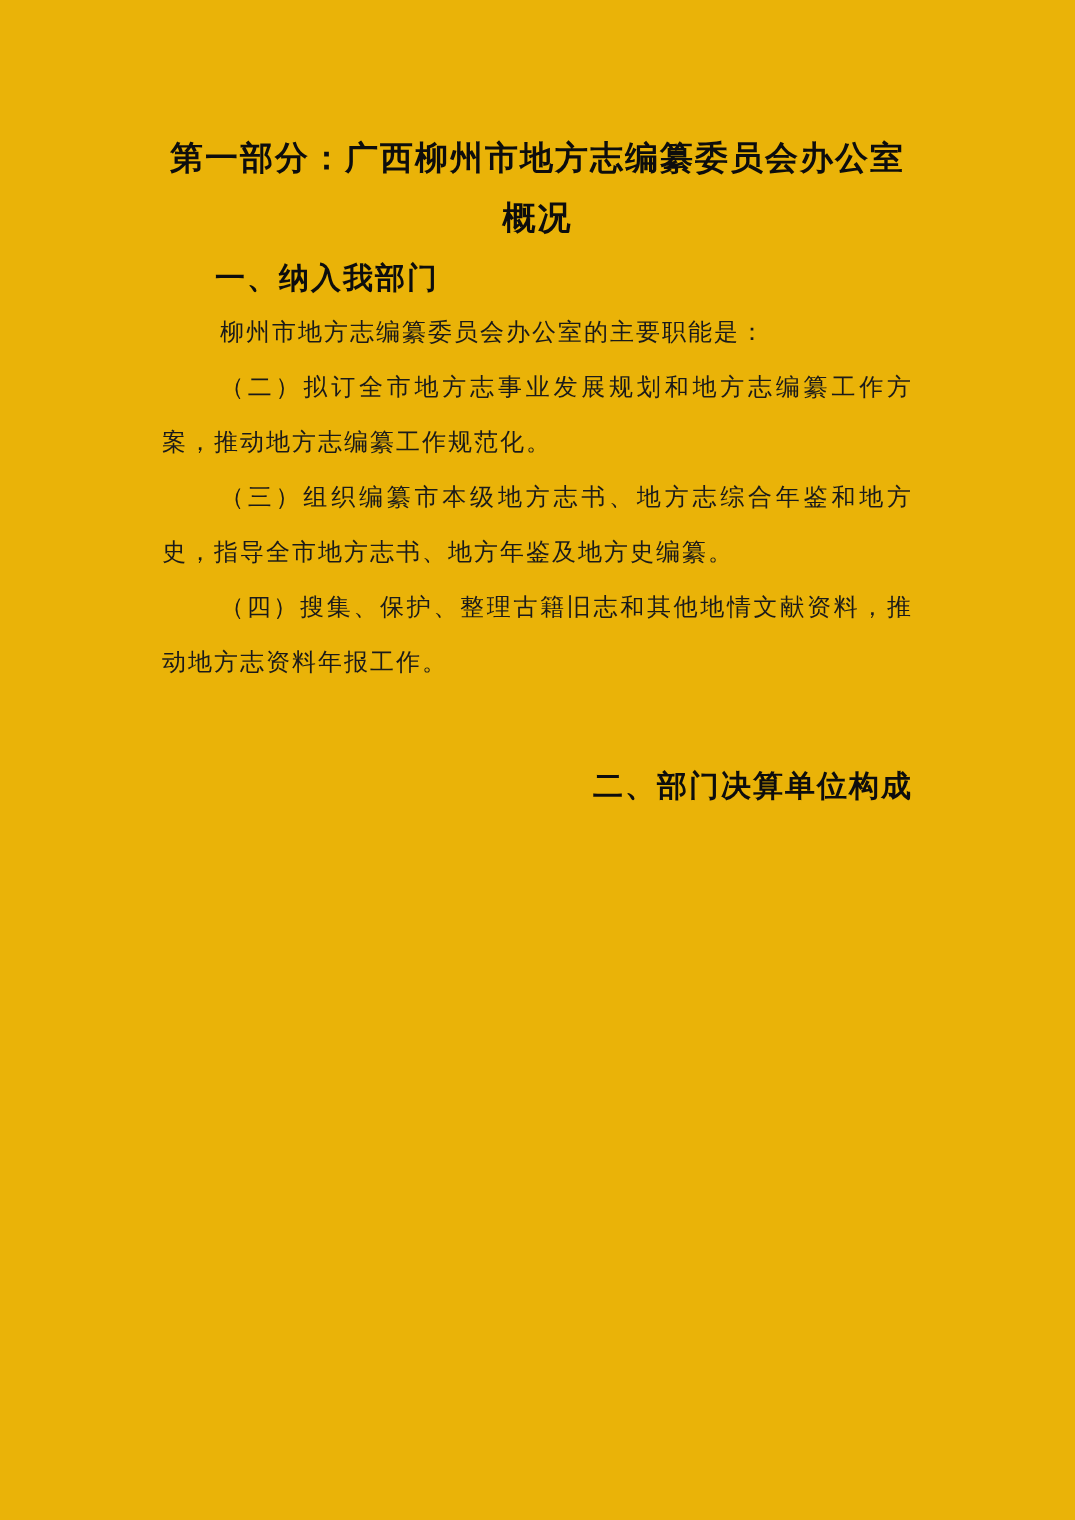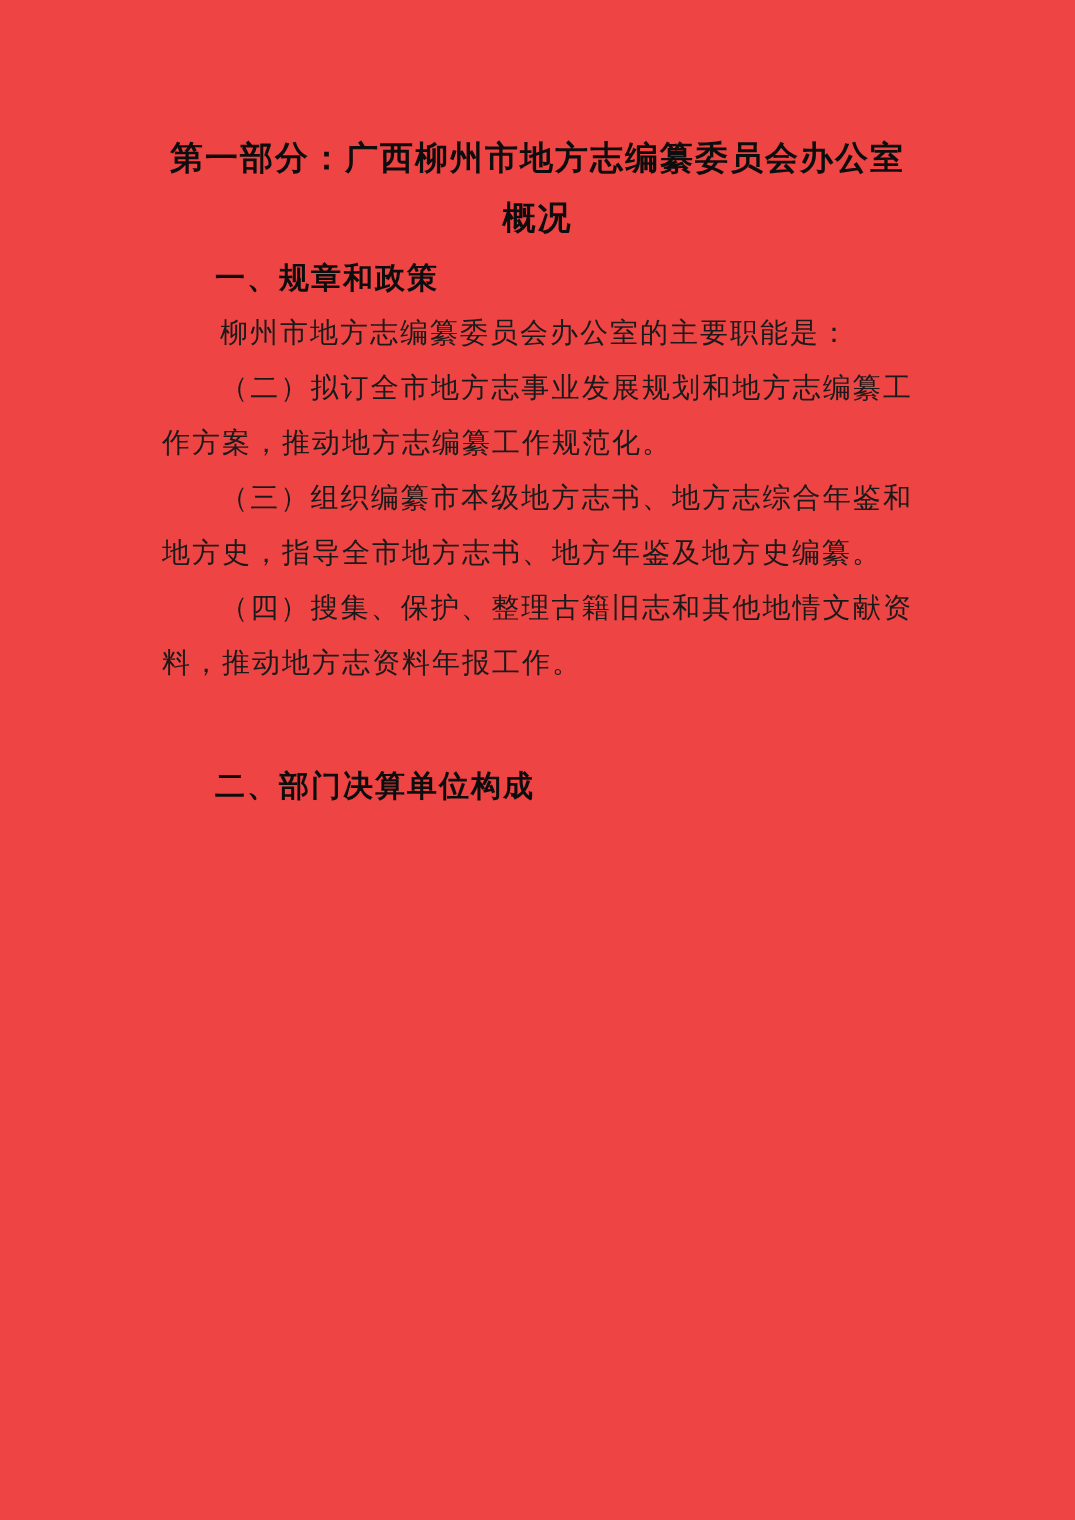--- a/index.html
+++ b/index.html
@@ -4,21 +4,21 @@
 <style>
   html, body {
     margin: 0;
     padding: 0;
     background: #ffffff;
   }
   .page {
     position: relative;
     width: 1075px;
     height: 1520px;
-    background: #ef4444;
+    background: #eab308;
     overflow: hidden;
     box-sizing: border-box;
   }
   .content {
     position: absolute;
     left: 162px;
     top: 0;
     width: 751px;
   }
   .doc-title {
@@ -40,46 +40,47 @@
     font-family: "Liberation Sans", "DejaVu Sans", sans-serif;
     font-weight: bold;
     font-size: 30px;
     line-height: 55px;
     letter-spacing: 2px;
     color: #0d0d0d;
     text-align: left;
   }
   .section-2 .section-heading {
     margin-top: 68px;
+    text-align: right;
   }
   .para {
     margin: 0;
     font-family: "Liberation Serif", "DejaVu Serif", serif;
-    font-size: 28px;
+    font-size: 24px;
     line-height: 55px;
     letter-spacing: 2px;
     color: #1a1a1a;
     text-align: justify;
     text-justify: inter-character;
     text-indent: 58px;
   }
 </style>
 </head>
 <body>
 
 <div class="page">
   <div class="content">
 
     <h1 class="doc-title">
       <span class="title-line">第一部分：广西柳州市地方志编纂委员会办公室</span>
       <span class="title-line">概况</span>
     </h1>
 
     <div class="section section-1">
-      <h2 class="section-heading">一、规章和政策</h2>
+      <h2 class="section-heading">一、纳入我部门</h2>
       <p class="para">柳州市地方志编纂委员会办公室的主要职能是：</p>
       <p class="para">（二）拟订全市地方志事业发展规划和地方志编纂工作方案，推动地方志编纂工作规范化。</p>
       <p class="para">（三）组织编纂市本级地方志书、地方志综合年鉴和地方史，指导全市地方志书、地方年鉴及地方史编纂。</p>
       <p class="para">（四）搜集、保护、整理古籍旧志和其他地情文献资料，推动地方志资料年报工作。</p>
     </div>
 
     <div class="section section-2">
       <h2 class="section-heading">二、部门决算单位构成</h2>
     </div>
 

